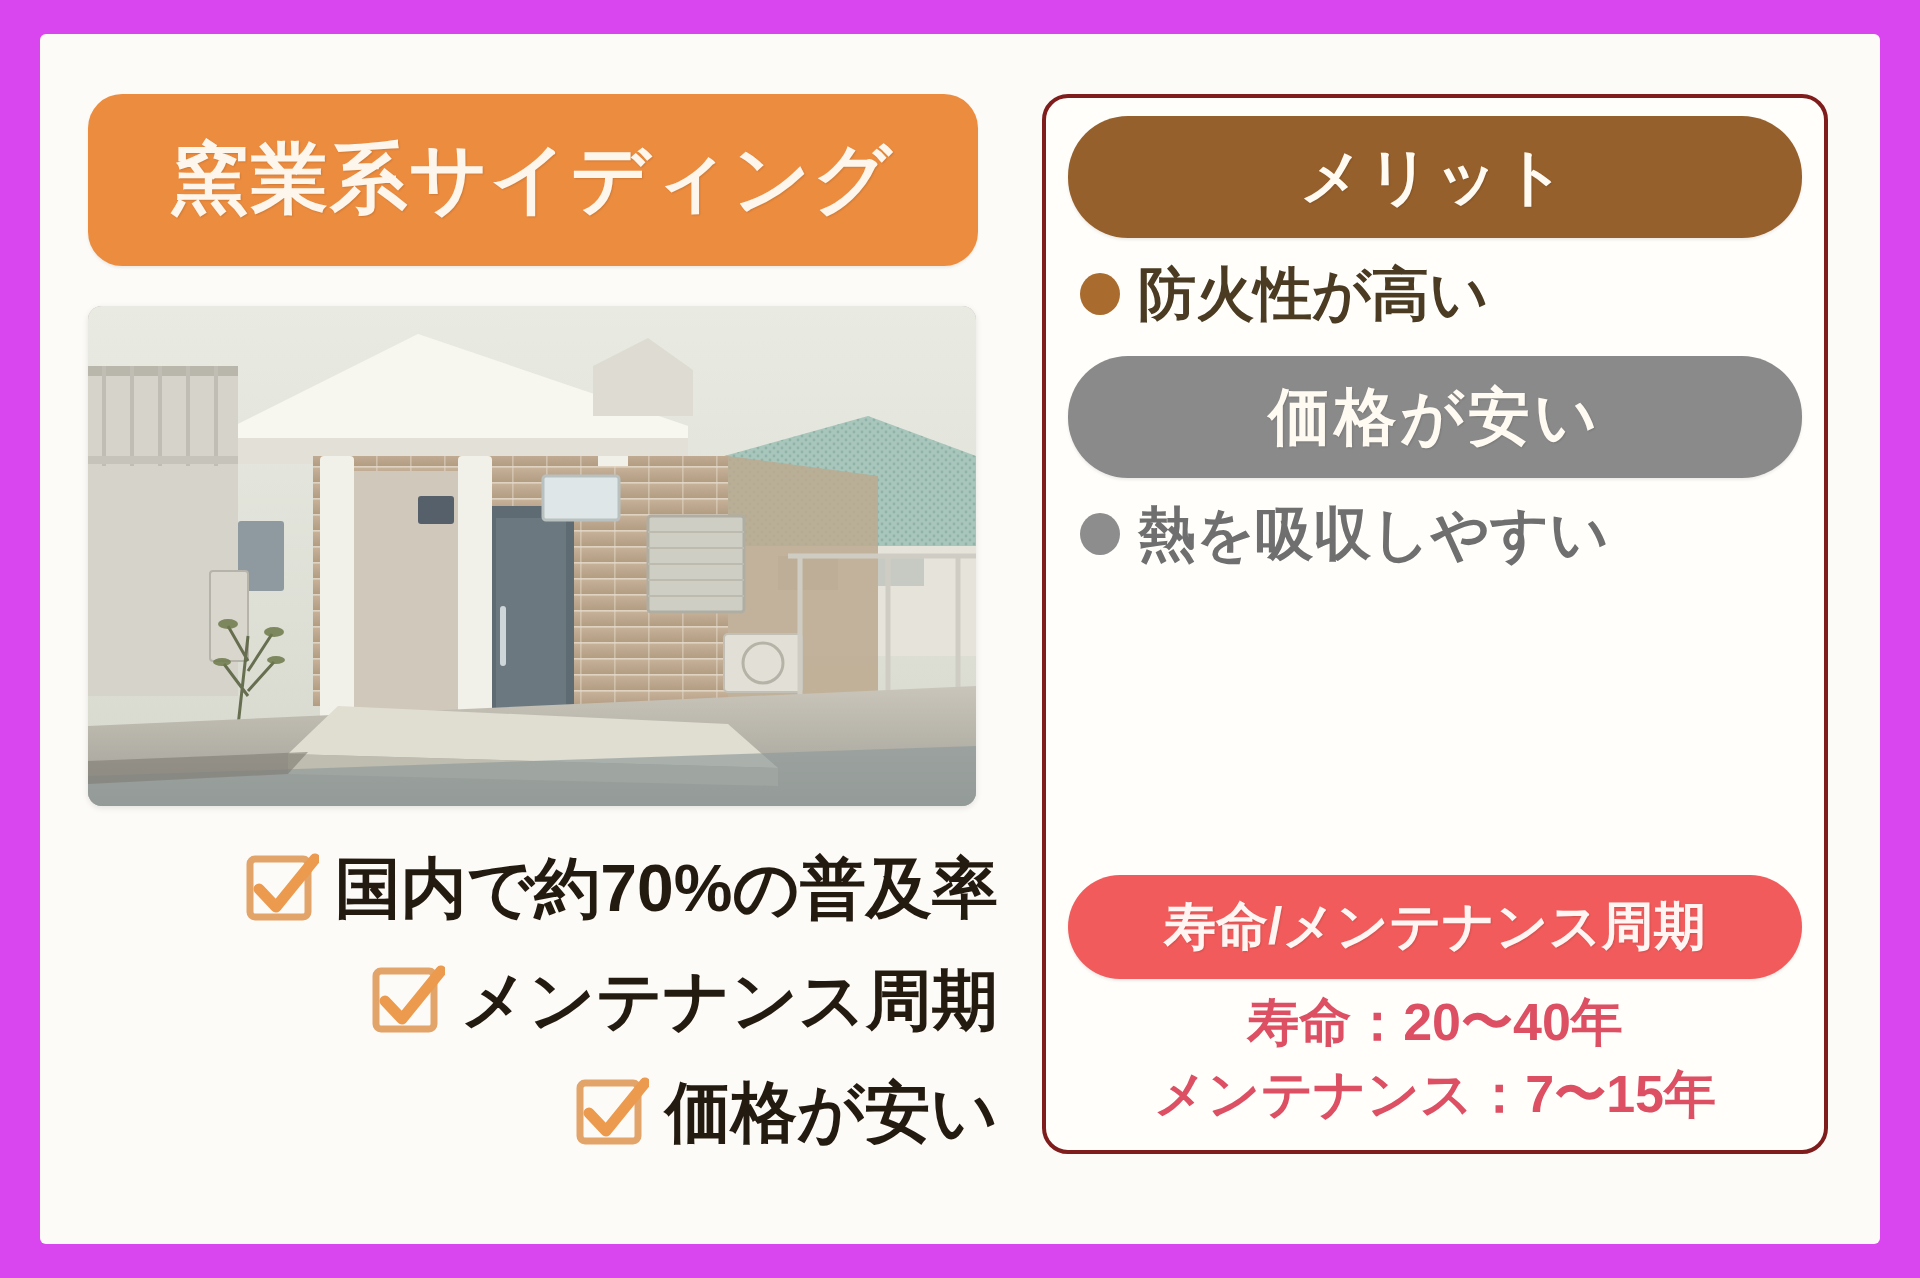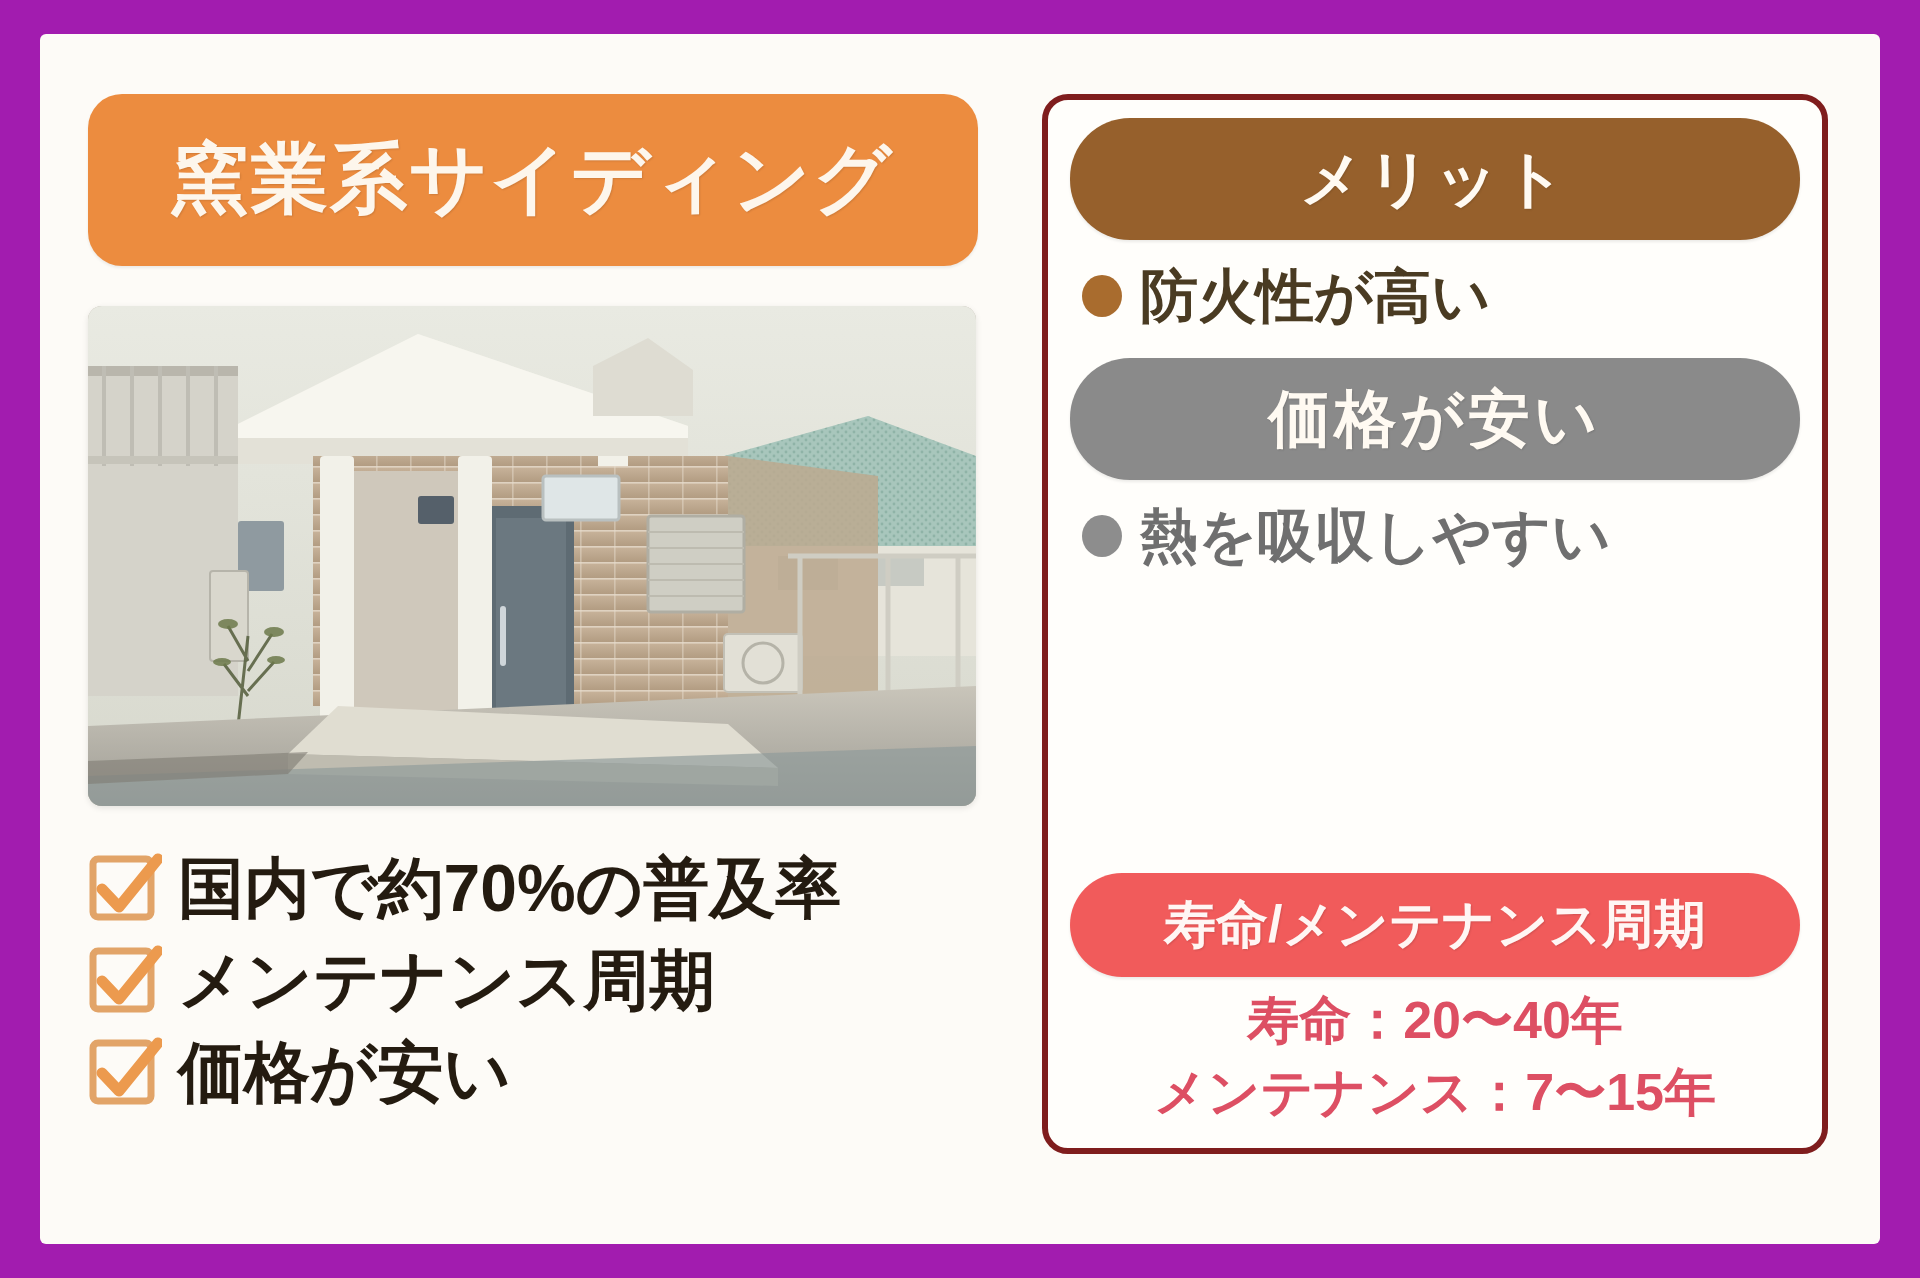--- a/index.html
+++ b/index.html
@@ -5,21 +5,21 @@
   * { box-sizing: border-box; margin: 0; padding: 0; }
   html, body {
     width: 1920px; height: 1278px;
     font-family: "Liberation Sans", "DejaVu Sans", sans-serif;
     background: #ef8e3c;
     overflow: hidden;
   }
   .poster {
     position: relative;
     width: 1920px; height: 1278px;
-    background: #a21caf;
+    background: #d946ef;
     padding: 34px 40px 34px 40px;
   }
   .inner-card {
     position: relative;
     width: 100%; height: 100%;
     background: #fdfbf7;
     border-radius: 6px;
     display: flex;
     flex-direction: row;
     padding: 60px 52px 44px 48px;
@@ -59,21 +59,22 @@
     position: relative;
     box-shadow: 0 2px 6px rgba(0,0,0,0.10);
     background: #b9b2a6;
   }
   .photo-svg { display:block; width: 100%; height: 100%; }
 
   .check-list {
     margin-top: 36px;
     display: flex;
     flex-direction: column;
-    gap: 0;
+    gap: 20px;
+    align-items: flex-end;
   }
   .check-item {
     display: flex;
     align-items: center;
     gap: 16px;
     height: 92px;
   }
   .checkbox-icon {
     flex: 0 0 auto;
     width: 74px; height: 74px;
@@ -90,21 +91,21 @@
   }
 
   
   .right-col {
     flex: 1;
     display: flex;
     flex-direction: column;
   }
   .right-card {
     position: relative;
-    border: 6px solid #7f1d1d;
+    border: 4px solid #7f1d1d;
     border-radius: 26px;
     background: #fffefb;
     height: 1060px;
     padding: 0 0 0 0;
     display: flex;
     flex-direction: column;
   }
 
   .section-head {
     height: 122px;

